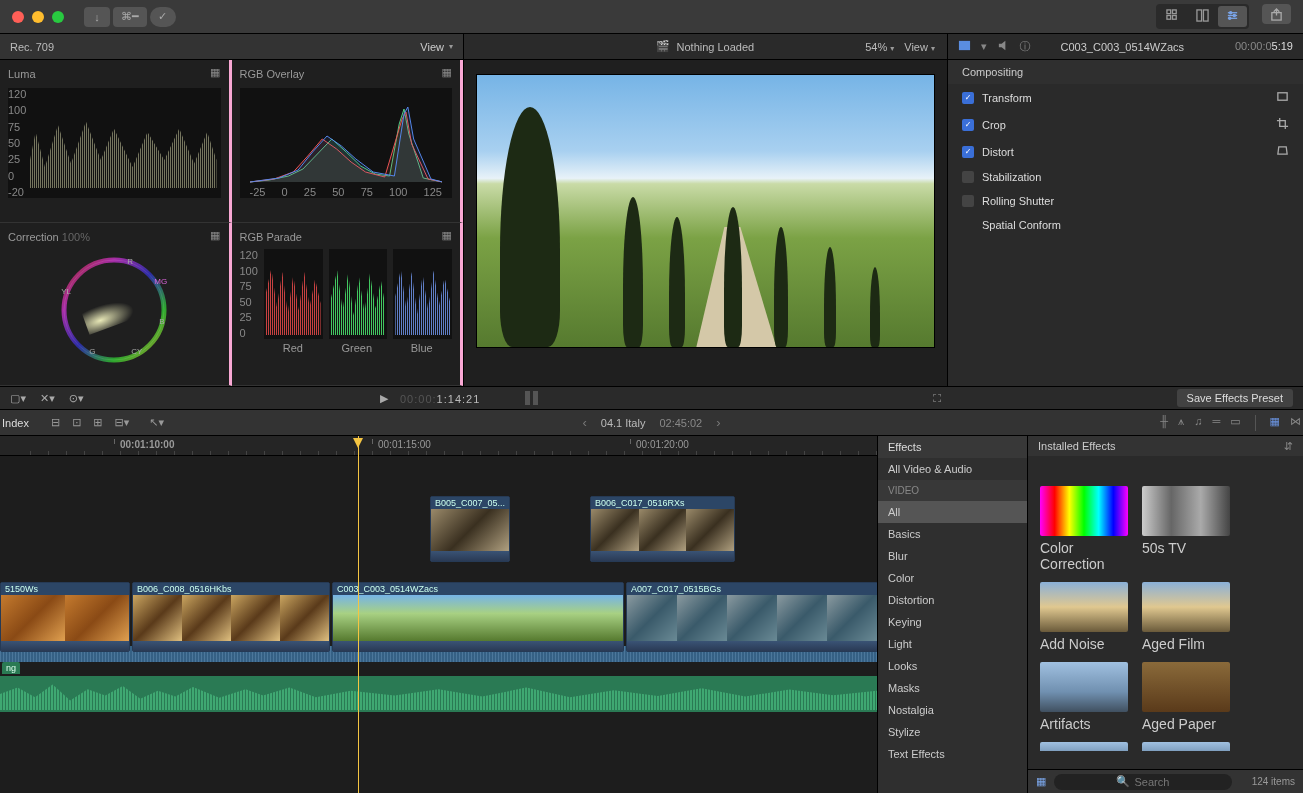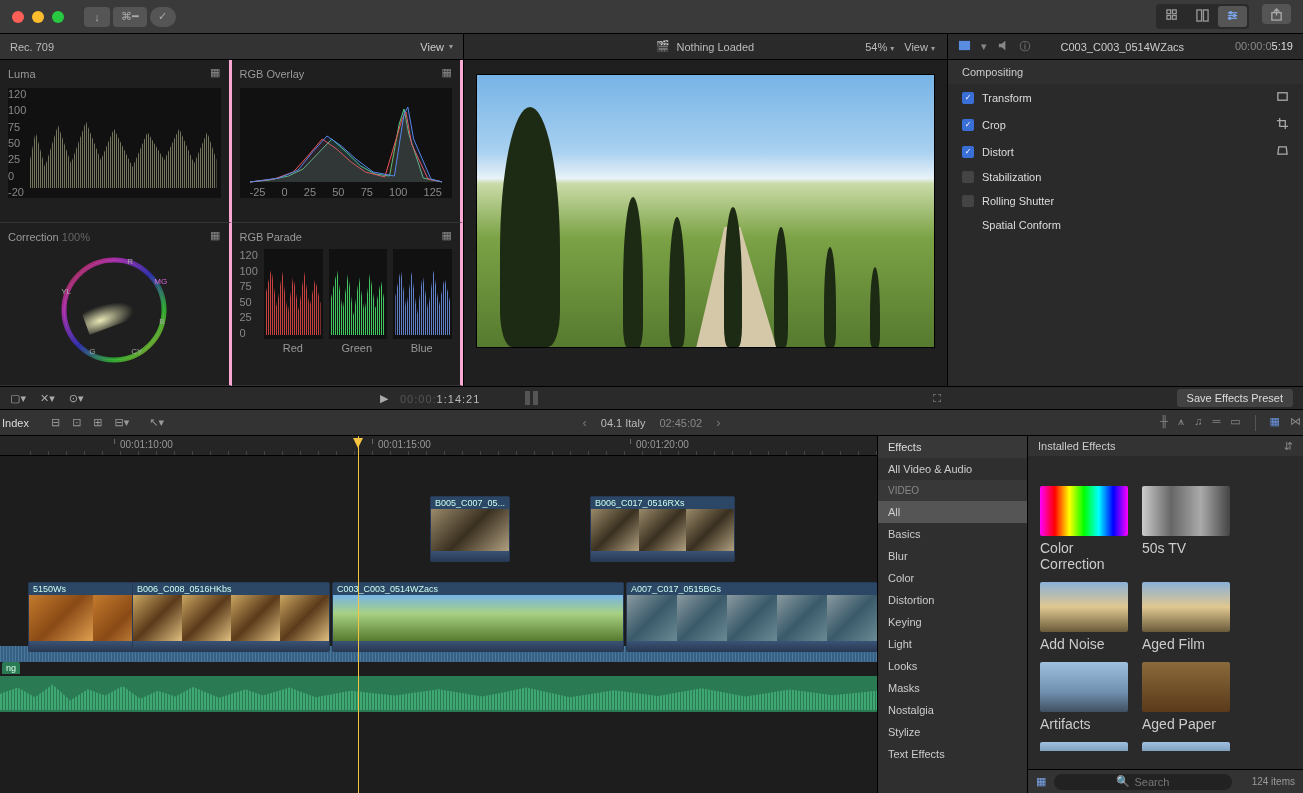--- a/index.html
+++ b/index.html
@@ -415,21 +415,21 @@
     <span class="sep"></span>
     <span class="active">▦</span>
     <span>⋈</span>
   </div>
 </div>
 
 <div class="lower">
   <div class="timeline">
     <div class="ruler" id="ruler">
       <div class="playhead-marker" id="ph-marker" style="left: 353px;"></div>
-    <span class="tick" style="left: 120px;">00:01:10:00</span>
+    <span class="tick" style="left: 120px; font-weight: bold;">00:01:10:00</span>
         <span class="tick" style="left: 378px;">00:01:15:00</span>
         <span class="tick" style="left: 636px;">00:01:20:00</span>
         <span class="minor" style="left: 30px;"></span>
         <span class="minor" style="left: 48px;"></span>
         <span class="minor" style="left: 66px;"></span>
         <span class="minor" style="left: 84px;"></span>
         <span class="minor" style="left: 102px;"></span>
         <span class="minor" style="left: 120px;"></span>
         <span class="minor" style="left: 138px;"></span>
         <span class="minor" style="left: 156px;"></span>
@@ -492,21 +492,21 @@
         </div>
         <div class="clip" style="left: 590px; width: 145px; top: 40px;">
           <div class="clip-label">B006_C017_0516RXs</div>
           <div class="clip-thumb" style="height:42px">
             <span class="thumb-alley"></span>
             <span class="thumb-alley"></span>
             <span class="thumb-alley"></span>
           </div>
           <div class="clip-audio"></div>
         </div>
-        <div class="clip" style="left: 0px; width: 130px; top: 126px; margin-left: 28px;">
+        <div class="clip" style="left: 0px; width: 130px; top: 126px;">
           <div class="clip-label">5150Ws</div>
           <div class="clip-thumb" style="height:46px">
             <span class="thumb-orange"></span>
             <span class="thumb-orange"></span>
           </div>
           <div class="clip-audio"></div>
         </div>
         <div class="clip" style="left: 132px; width: 198px; top: 126px;">
           <div class="clip-label">B006_C008_0516HKbs</div>
           <div class="clip-thumb" style="height:46px">

